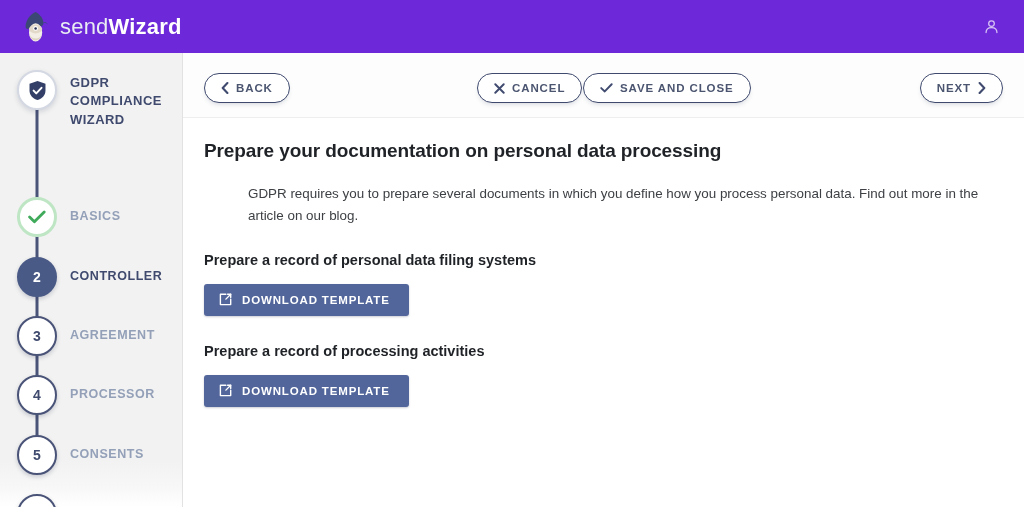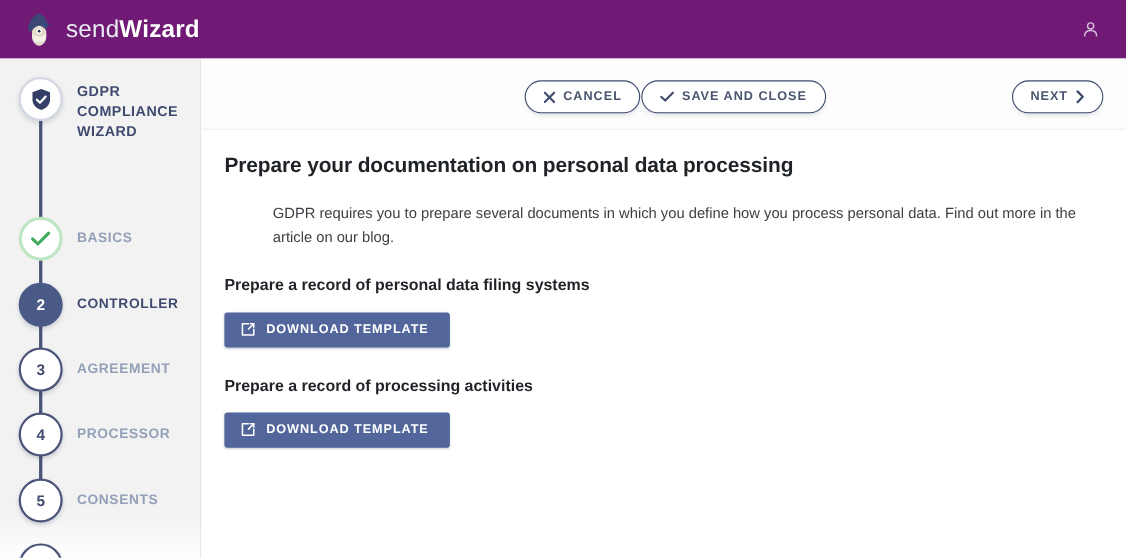--- a/index.html
+++ b/index.html
@@ -11,21 +11,21 @@
     font-family: "Liberation Sans", sans-serif;
     background: #ffffff;
   }
 
   
   #app-header {
     position: absolute;
     top: 0; left: 0;
     width: 1024px;
     height: 53px;
-    background: #701a75;
+    background: #6d28d9;
     display: flex;
     align-items: center;
     z-index: 20;
   }
   #brand {
     display: flex;
     align-items: center;
     margin-left: 21px;
     gap: 9px;
   }
@@ -315,20 +315,28 @@
       <span class="step-marker">6</span>
       <span class="step-label">SETTINGS</span>
     </div>
 
   </div>
 </div>
 
 <div id="main">
 
   <div id="toolbar">
+    <div class="pill" style="left:21px;">
+      <span>
+        <svg width="8" height="12" viewBox="0 0 8 12">
+            <path d="M6.4 1.1 L1.7 6 L6.4 10.9" stroke="#3f4a6e" stroke-width="2.1" fill="none" stroke-linecap="round" stroke-linejoin="round"></path>
+          </svg>
+      </span>
+      <span>BACK</span>
+    </div>
 
     <div class="pill" style="left:294px;">
       <span>
         <svg width="11" height="11" viewBox="0 0 12 12">
             <path d="M1.4 1.4 L10.6 10.6 M10.6 1.4 L1.4 10.6" stroke="#3f4a6e" stroke-width="2.1" stroke-linecap="round"></path>
           </svg>
       </span>
       <span>CANCEL</span>
     </div>
 

